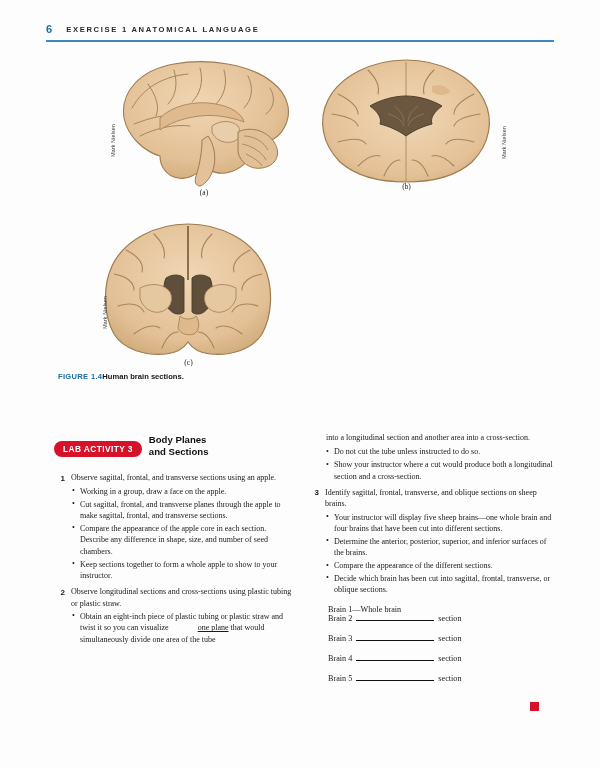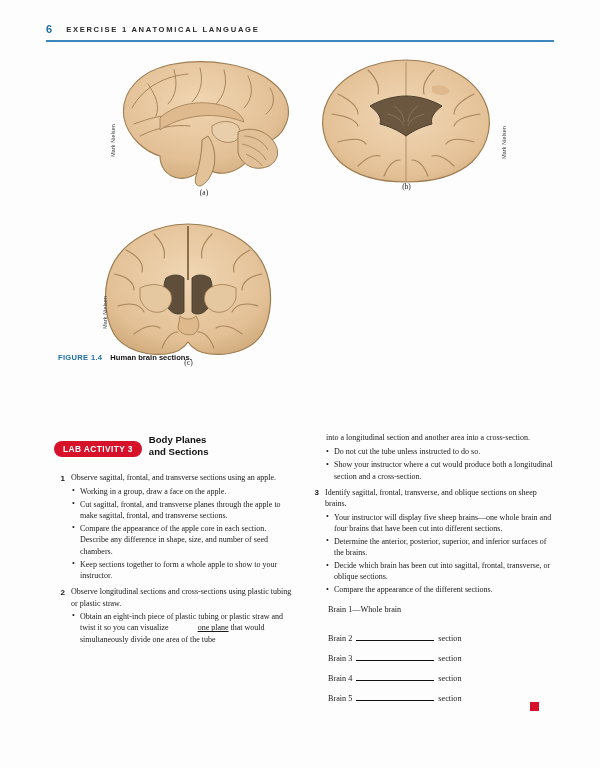--- a/index.html
+++ b/index.html
@@ -140,24 +140,23 @@
     flex: 1;
     height: 1px;
     background: #111;
     margin-bottom: 2px;
   }
 
   
   .fig-caption {
     position: absolute;
     left: 58px;
-    top: 353px;
+    top: 372px;
     display: flex;
     align-items: baseline;
-    gap: 8px;
   }
   .fig-caption-num {
     font-family: "Liberation Sans", sans-serif;
     font-weight: bold;
     font-size: 7.6px;
     color: #1d6fa5;
     letter-spacing: 0.3px;
   }
   .fig-caption-text {
     font-family: "Liberation Sans", sans-serif;
@@ -251,21 +250,21 @@
     font-size: 8.2px;
   }
   .brain-line .bl-label { white-space: nowrap; line-height: 1.1; }
   .brain-line .bl-rule {
     width: 78px;
     height: 1px;
     background: #111;
     margin-bottom: 2px;
   }
   .brain-line .bl-suffix { white-space: nowrap; line-height: 1.1; }
-  .brain-line.whole { margin-bottom: 20px; }
+  .brain-line.whole { margin-bottom: 0; }
 
   .end-marker {
     position: absolute;
     left: 530px;
     top: 702px;
     width: 9px;
     height: 9px;
     background: #d8112b;
   }
 </style>
@@ -411,22 +410,22 @@
       <li>Show your instructor where a cut would produce both a longitudinal section and a cross-section.</li>
     </ul>
 
     <div class="step">
       <span class="step-num">3</span>
       <span class="step-text">Identify sagittal, frontal, transverse, and oblique sections on sheep brains.</span>
     </div>
     <ul class="bullets">
       <li>Your instructor will display five sheep brains—one whole brain and four brains that have been cut into different sections.</li>
       <li>Determine the anterior, posterior, superior, and inferior surfaces of the brains.</li>
+      <li>Compare the appearance of the different sections.</li>
       <li>Decide which brain has been cut into sagittal, frontal, transverse, or oblique sections.</li>
-      <li>Compare the appearance of the different sections.</li>
     </ul>
 
     <div class="brain-lines">
       <div class="brain-line whole">
         <span class="bl-label">Brain 1—Whole brain</span>
       </div>
       <div class="brain-line">
         <span class="bl-label">Brain 2</span>
         <span class="bl-rule"></span>
         <span class="bl-suffix">section</span>

